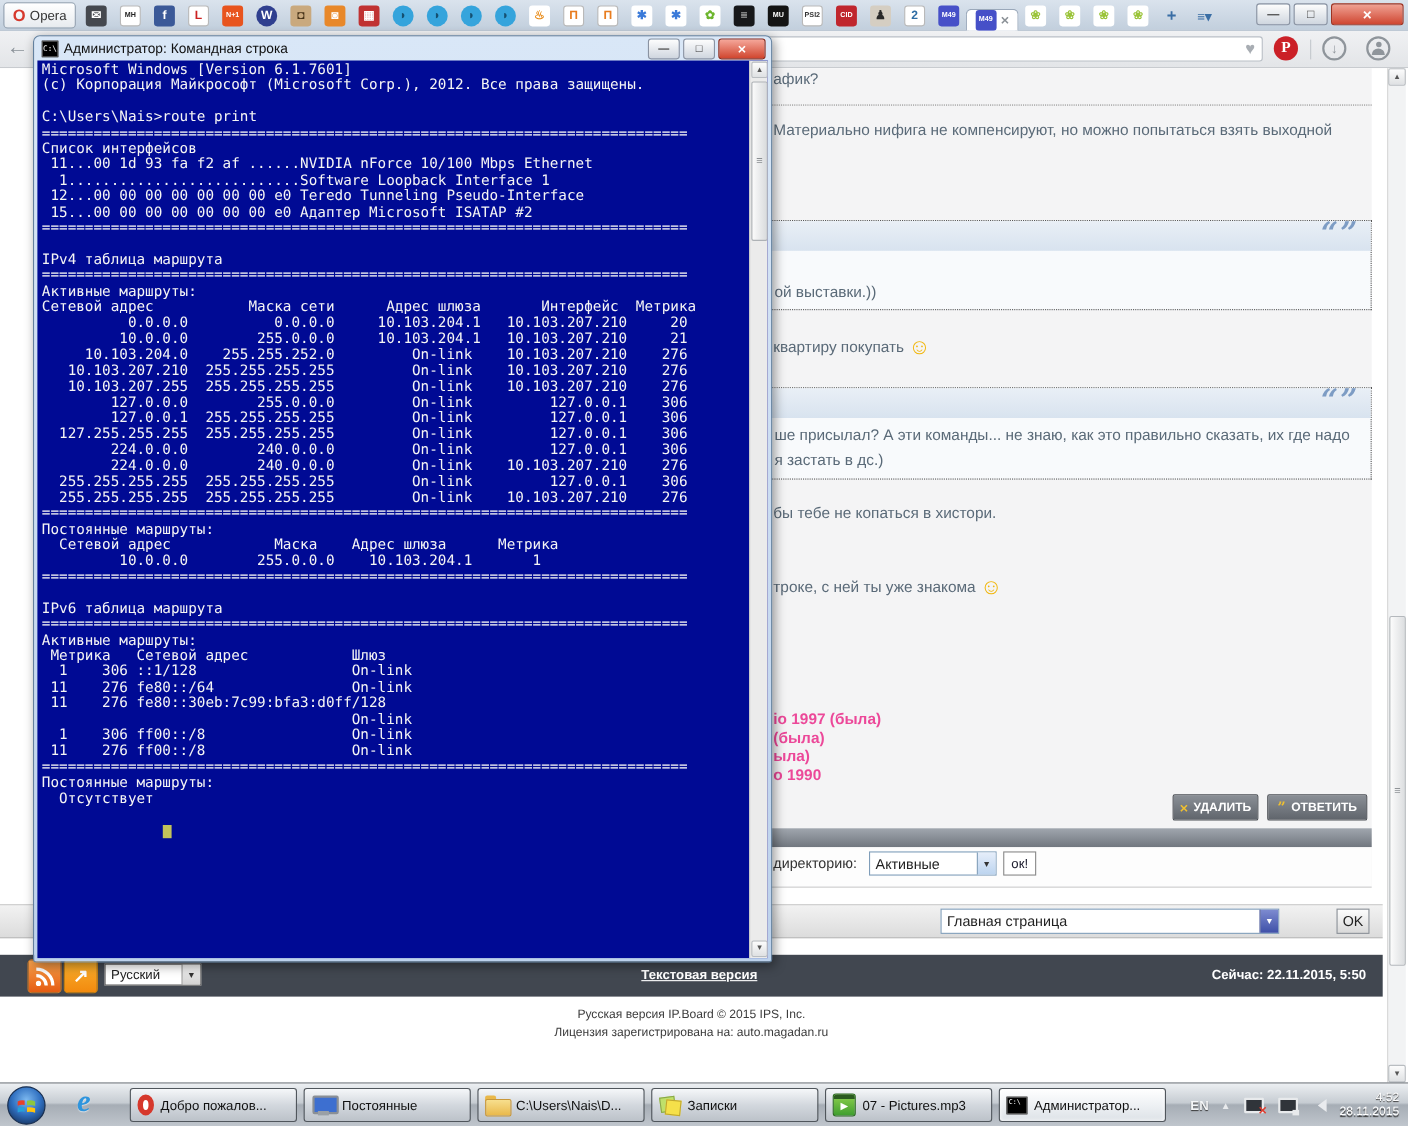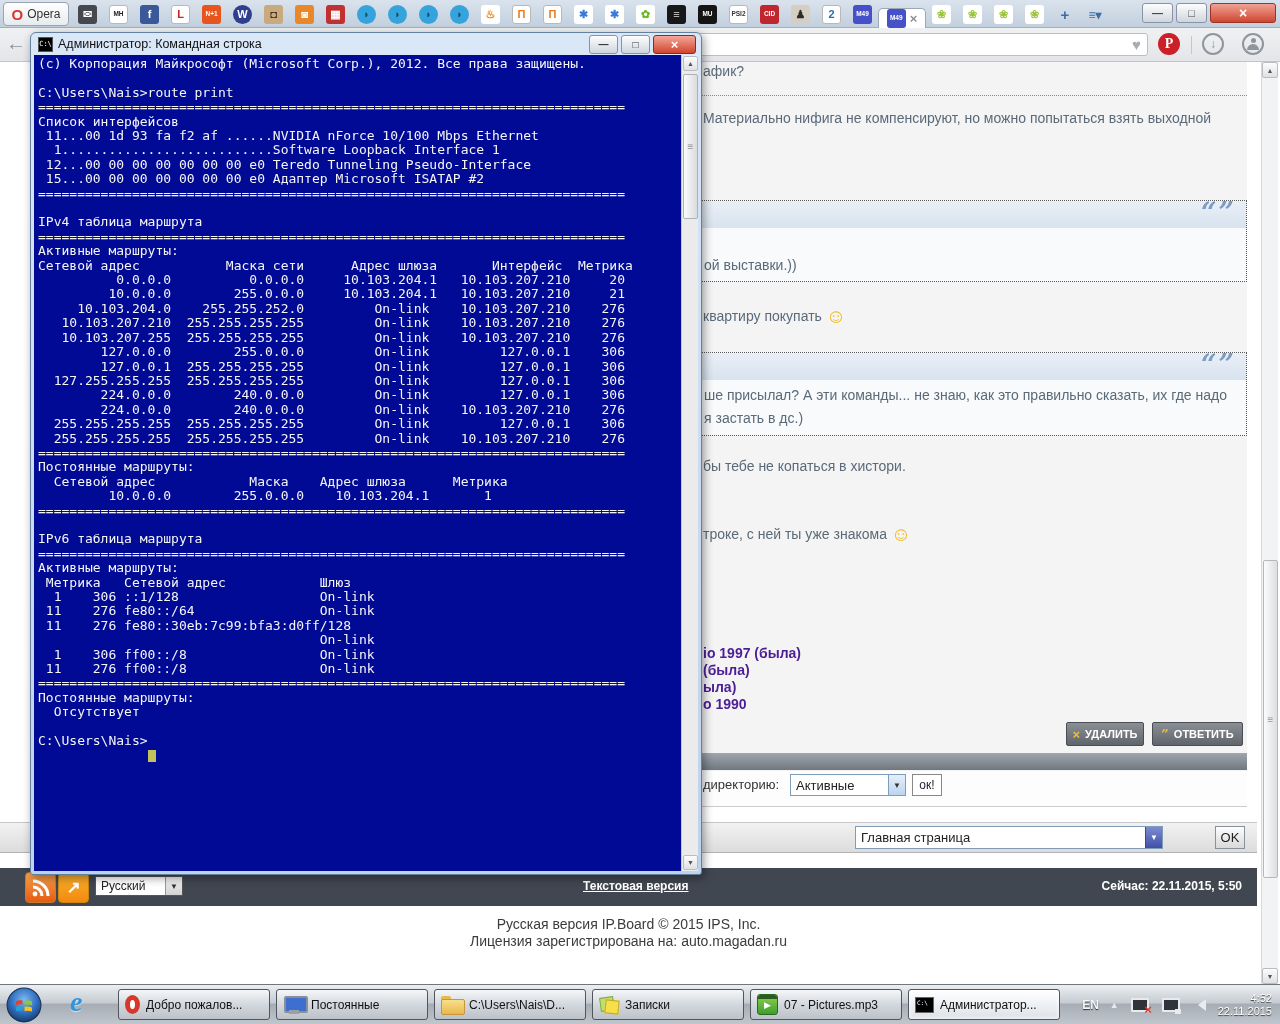--- a/index.html
+++ b/index.html
@@ -60,21 +60,21 @@
   #content-bg { position:absolute; left:690px; top:0; width:557px; height:744px; background:#f4f4f5; }
   #dir-row-bg { position:absolute; left:690px; top:709px; width:557px; height:35px; background:#fdfdfd; }
   .dotted { position:absolute; left:690px; width:557px; border-top:1px dotted #8a8a8a; }
   .ptext { position:absolute; left:703px; white-space:nowrap; }
   .quote { position:absolute; left:690px; width:557px; background:#f8fafc; border:1px dotted #555; }
   .qhead { height:27px; background:linear-gradient(#e9eff6,#d8e3ef); position:relative; }
   .qmarks { position:absolute; right:10px; top:-4px; font-family:"DejaVu Serif",serif; font-style:italic;
     font-weight:bold; font-size:27px; color:#7d9cc4; letter-spacing:2px; }
   .qline { position:absolute; left:13px; white-space:nowrap; }
   .smiley { color:#f1b70e; font-size:20px; vertical-align:-2px; }
-  #red-block { position:absolute; left:703px; top:583px; color:#4c1d95; font-weight:bold;
+  #red-block { position:absolute; left:703px; top:583px; color:#ec4899; font-weight:bold;
     font-size:14px; line-height:17px; }
   .gbtn { position:absolute; top:660px; height:24px; border:1px solid #4a4e54; border-radius:2px;
     background:linear-gradient(#8a8f96,#60656c); color:#fff; font-weight:bold; font-size:11px;
     display:flex; align-items:center; justify-content:center; gap:5px; }
   .gbtn .yic { color:#f0c030; font-size:13px; line-height:1; }
   #darkbar { position:absolute; left:690px; top:691px; width:557px; height:17px;
     background:linear-gradient(#a0a6ae,#71777f); }
   .sel { position:absolute; background:#fff; border:1px solid #7f9db9; display:flex; align-items:stretch; }
   .sel .txt { flex:1; padding-left:5px; font-size:13px; color:#222; display:flex; align-items:center;
     white-space:nowrap; overflow:hidden; }
@@ -93,21 +93,21 @@
     display:flex; align-items:center; justify-content:center; }
   #footer-band { position:absolute; left:0; top:806px; width:1257px; height:38px; background:#414750; }
   .foot-ic { position:absolute; top:4px; width:31px; height:31px; border-radius:4px;
     display:flex; align-items:center; justify-content:center; }
   #rss-btn { left:25px; background:linear-gradient(#f7a24b,#e55c12); border:1px solid #c97a2a; }
   #upr-btn { left:58px; background:linear-gradient(#f9b12f,#f28a0e); border:1px solid #cd8410;
     color:#fff; font-weight:bold; font-size:17px; }
   #textver { position:absolute; left:583px; top:11px; color:#fff; font-weight:bold; font-size:12px;
     text-decoration:underline; }
   #now-text { position:absolute; right:15px; top:11px; color:#fff; font-weight:bold; font-size:12px; }
-  .copyline { position:absolute; left:0; width:1257px; text-align:center; font-size:14px; color:#3c3c3c; }
+  .copyline { position:absolute; left:0; width:1257px; text-align:center; font-size:11px; color:#3c3c3c; }
 
   
   #pg-scroll { position:absolute; left:1261px; top:0; width:17px; height:922px; background:#f2f3f4;
     border-left:1px solid #d8d8d8; }
   .sc-btn { position:absolute; left:0; width:16px; height:16px; background:linear-gradient(#fcfcfc,#dfe1e3);
     border:1px solid #b9bdc1; border-radius:2px; display:flex; align-items:center; justify-content:center;
     font-size:7px; color:#555; }
   #pg-thumb { position:absolute; left:1px; top:498px; width:15px; height:318px;
     background:linear-gradient(90deg,#fcfcfc,#dcdee0); border:1px solid #b4b8bc; border-radius:2px;
     display:flex; align-items:center; justify-content:center; color:#909498; font-size:10px; }
@@ -412,20 +412,21 @@
       <span id="cmd-ico">C:\</span>
       <span class="t">Администратор: Командная строка</span>
     </div>
     <div id="cmd-btns">
       <div class="cbtn c-min">—</div>
       <div class="cbtn c-res">□</div>
       <div class="cbtn c-close">×</div>
     </div>
     <div id="cmd-body">
       <div id="cmd-pre">
+        <div class="cline">Microsoft Windows [Version 6.1.7601]</div>
           <div class="cline">(c) Корпорация Майкрософт (Microsoft Corp.), 2012. Все права защищены.</div>
           <div class="cline"></div>
           <div class="cline">C:\Users\Nais&gt;route print</div>
           <div class="cline">===========================================================================</div>
           <div class="cline">Список интерфейсов</div>
           <div class="cline"> 11...00 1d 93 fa f2 af ......NVIDIA nForce 10/100 Mbps Ethernet</div>
           <div class="cline">  1...........................Software Loopback Interface 1</div>
           <div class="cline"> 12...00 00 00 00 00 00 00 e0 Teredo Tunneling Pseudo-Interface</div>
           <div class="cline"> 15...00 00 00 00 00 00 00 e0 Адаптер Microsoft ISATAP #2</div>
           <div class="cline">===========================================================================</div>
@@ -459,21 +460,20 @@
           <div class="cline">  1    306 ::1/128                  On-link</div>
           <div class="cline"> 11    276 fe80::/64                On-link</div>
           <div class="cline"> 11    276 fe80::30eb:7c99:bfa3:d0ff/128</div>
           <div class="cline">                                    On-link</div>
           <div class="cline">  1    306 ff00::/8                 On-link</div>
           <div class="cline"> 11    276 ff00::/8                 On-link</div>
           <div class="cline">===========================================================================</div>
           <div class="cline">Постоянные маршруты:</div>
           <div class="cline">  Отсутствует</div>
           <div class="cline"></div>
-          <div class="cline">C:\Users\Nais&gt;</div>
       </div>
       <div id="cmd-cursor"></div>
       <div id="cmd-scroll">
         <div class="sc-btn" style="top:1px;left:1px;width:15px;height:15px">▲</div>
         <div id="cmd-thumb">≡</div>
         <div class="sc-btn" style="bottom:1px;top:auto;left:1px;width:15px;height:15px;position:absolute">▼</div>
       </div>
     </div>
   </div>
 
@@ -541,18 +541,18 @@
       </span>
       <span class="tray-mon">
         <span class="tray-plug"></span>
       </span>
       <span id="tray-vol">
         <span class="vol-cone"></span>
         <span class="vol-wave"></span>
       </span>
       <span id="tray-clock">
         <div>4:52</div>
-        <div>22.11.2015</div>
+        <div>28.11.2015</div>
       </span>
     </div>
   </div>
 
 </div>
 
 </body></html>

